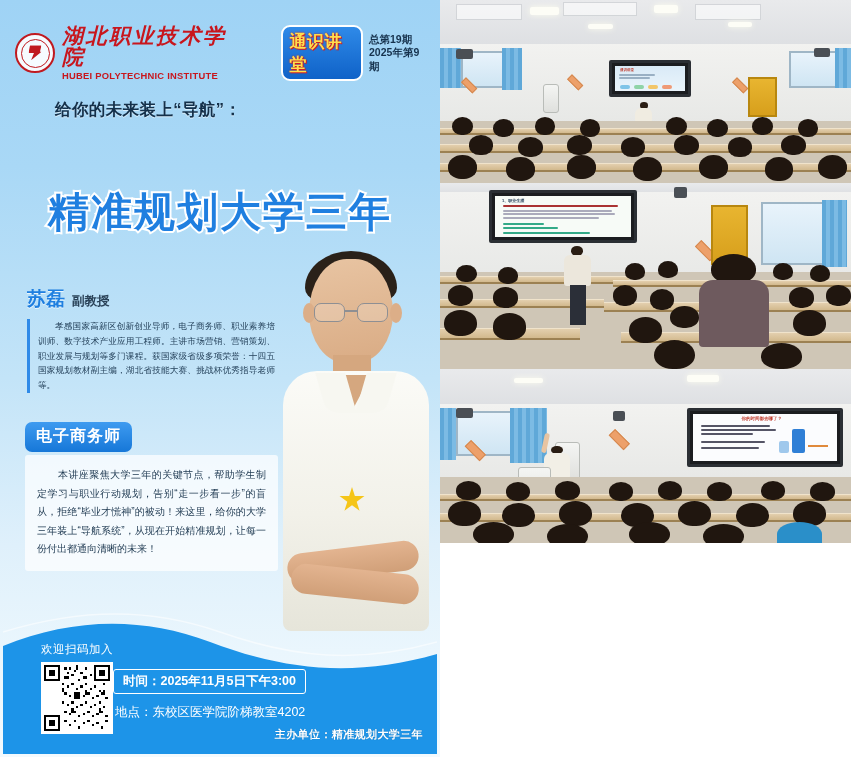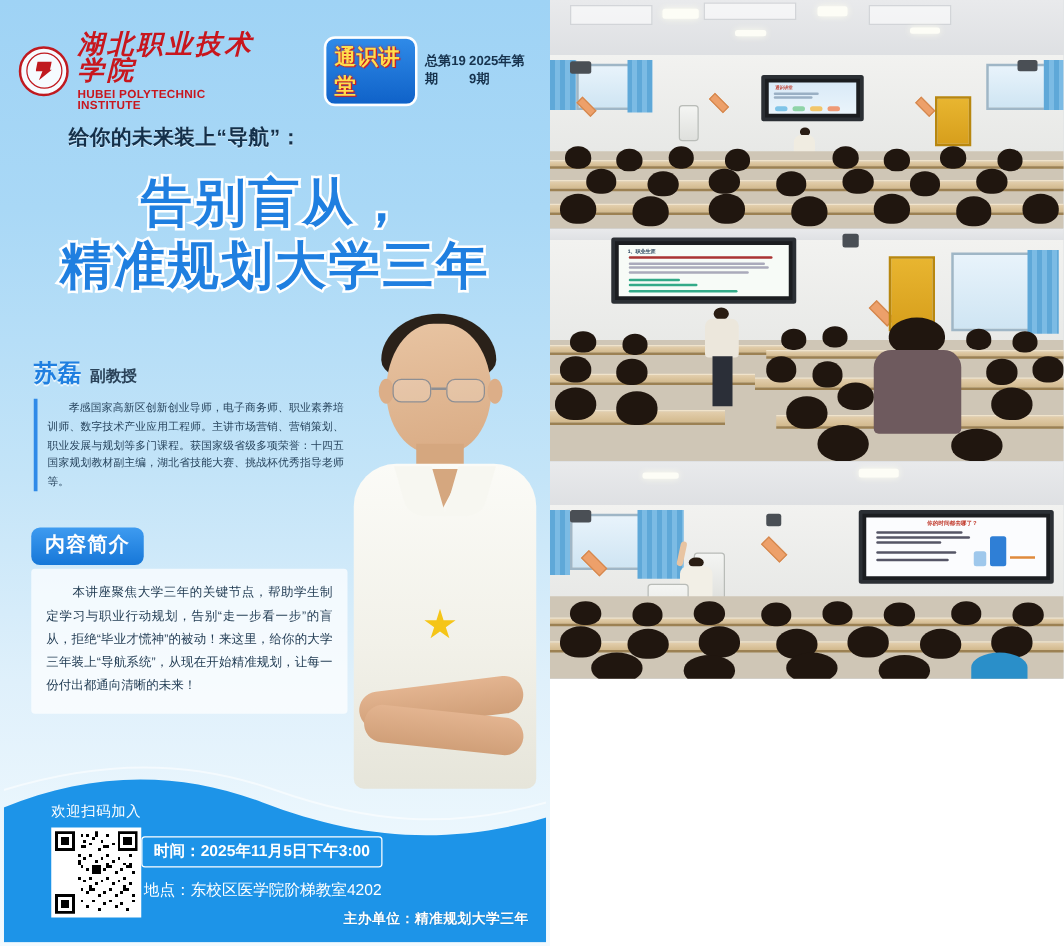--- a/index.html
+++ b/index.html
@@ -50,21 +50,21 @@
     letter-spacing: 0.25px; margin-top: 3px;
   }
   .series-wrap { display: flex; align-items: center; gap: 6px; margin-left: 46px; }
   .series-badge {
     background: linear-gradient(180deg,#2f8ae8,#0f62c8);
     border: 2px solid #ffffff; border-radius: 9px;
     padding: 3px 7px; font-size: 17px; font-weight: bold; color: #ffde4d;
     letter-spacing: 0.5px; text-shadow: 0 0 2px #c8161d, 1px 1px 0 #d0222a;
     font-family: "Liberation Serif", serif;
   }
-  .series-issue { display: flex; flex-direction: row; font-size: 10.5px; font-weight: bold; color: #16324d; line-height: 1.28; }
+  .series-issue { display: flex; flex-direction: column; font-size: 10.5px; font-weight: bold; color: #16324d; line-height: 1.28; }
 
   
   .subtitle {
     position: absolute; top: 96px; left: 52px;
     font-size: 16.5px; font-weight: bold; color: #14304a;
     letter-spacing: 0.4px; text-shadow: 0 1px 0 rgba(255,255,255,.55);
   }
   .title-main {
     position: absolute; left: 0; width: 100%; text-align: center;
     font-weight: bold; color: #1f7fe0; letter-spacing: 2px;
@@ -269,30 +269,29 @@
         <div class="series-wrap">
           <div class="series-badge">通识讲堂</div>
           <div class="series-issue">
             <span>总第19期</span>
             <span>2025年第9期</span>
           </div>
         </div>
       </div>
 
       <div class="subtitle">给你的未来装上“导航”：</div>
-      <div class="title-main title-l1">告别盲从，</div>
       <div class="title-main title-l2">精准规划大学三年</div>
 
       <div class="speaker-name-row">
         <span class="speaker-name">苏磊</span>
         <span class="speaker-rank">副教授</span>
       </div>
       <div class="speaker-bio">孝感国家高新区创新创业导师，电子商务师、职业素养培训师、数字技术产业应用工程师。主讲市场营销、营销策划、职业发展与规划等多门课程。获国家级省级多项荣誉：十四五国家规划教材副主编，湖北省技能大赛、挑战杯优秀指导老师等。</div>
 
-      <div class="intro-badge">内容简介</div>
+      <div class="intro-badge">电子商务师</div>
       <div class="intro-box">本讲座聚焦大学三年的关键节点，帮助学生制定学习与职业行动规划，告别“走一步看一步”的盲从，拒绝“毕业才慌神”的被动！来这里，给你的大学三年装上“导航系统”，从现在开始精准规划，让每一份付出都通向清晰的未来！</div>
 
       <div class="speaker-photo">
         <div class="ph-hair"></div>
         <div class="ph-head"></div>
         <div class="ph-ear-l"></div>
         <div class="ph-ear-r"></div>
         <div class="ph-glasses">
           <div class="lens l"></div>
             <div class="bridge"></div>

